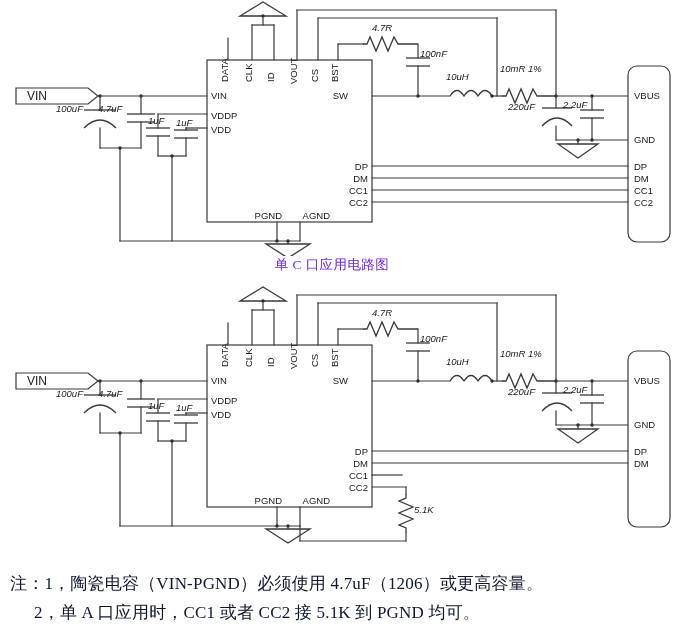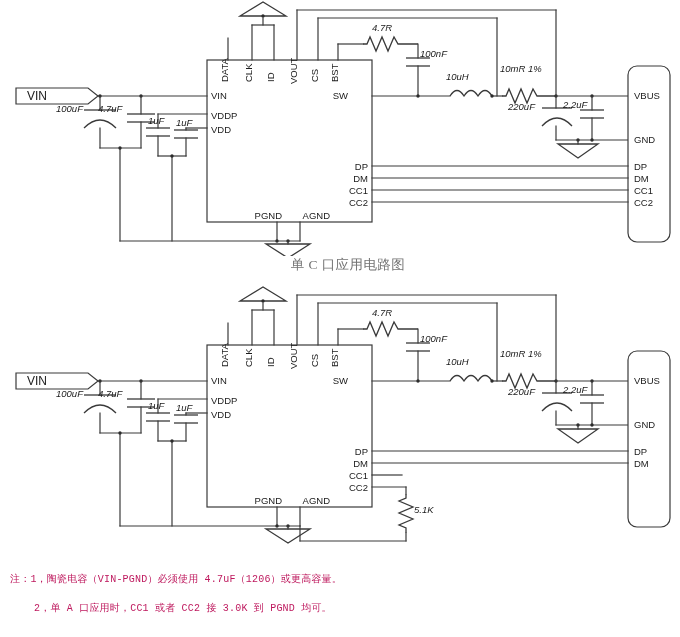--- a/index.html
+++ b/index.html
@@ -72,31 +72,30 @@
     font-family: "Liberation Sans", sans-serif;
     font-size: 12px;
     fill: #1a1a1a;
   }
   .caption {
     position: absolute;
     width: 664px;
     text-align: center;
     font-family: "Liberation Serif", serif;
     font-size: 13.5px;
-    color: #737373;
+    color: #6d28d9;
     letter-spacing: 0.4px;
-    margin-left: 16px;
   }
   #caption-1 { top: 256px; left: 0; }
   #caption-2 { top: 549px; left: 0; }
   .note {
     position: absolute;
-    font-family: Liberation Mono, monospace;
-    font-size: 10px;
-    color: #be185d;
+    font-family: Liberation Serif, serif;
+    font-size: 17px;
+    color: #0f172a;
     letter-spacing: 0.2px;
     white-space: nowrap;
   }
   #note-1 { top: 572px; left: 10px; }
   #note-2 { top: 601px; left: 34px; }
 </style>
 </head>
 <body>
 
 <div id="root">
@@ -399,15 +398,15 @@
     <line class="wire" x1="300" y1="256" x2="406" y2="256"></line>
     <line class="wire" x1="300" y1="241" x2="300" y2="256"></line>
     <circle class="junction" cx="277" cy="241" r="1.7"></circle>
     <circle class="junction" cx="288" cy="241" r="1.7"></circle>
     <line class="wire" x1="288" y1="241" x2="288" y2="244"></line>
     <polygon class="sym" points="266,244 310,244 288,258"></polygon>
   </svg>
 
 
   <div class="note" id="note-1">注：1，陶瓷电容（VIN-PGND）必须使用 4.7uF（1206）或更高容量。</div>
-  <div class="note" id="note-2">2，单 A 口应用时，CC1 或者 CC2 接 3.0K 到 PGND 均可。</div>
+  <div class="note" id="note-2">2，单 A 口应用时，CC1 或者 CC2 接 5.1K 到 PGND 均可。</div>
 
 </div>
 
 </body></html>

